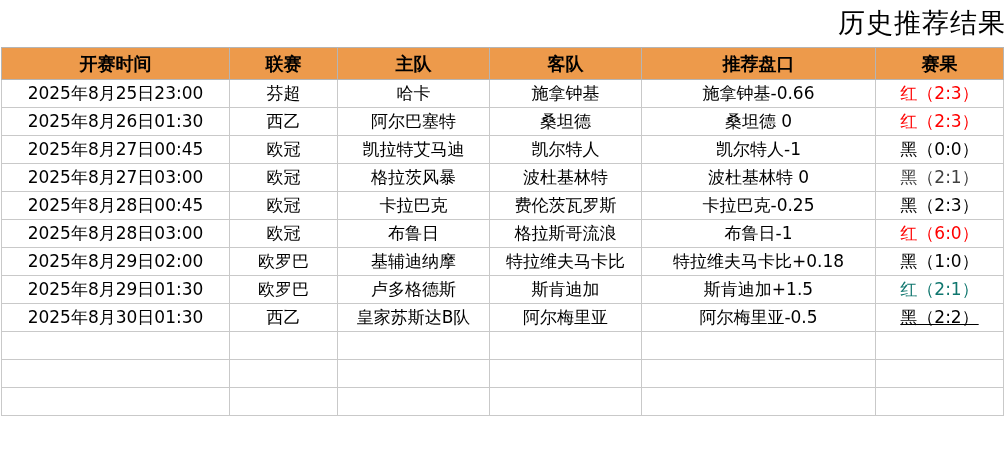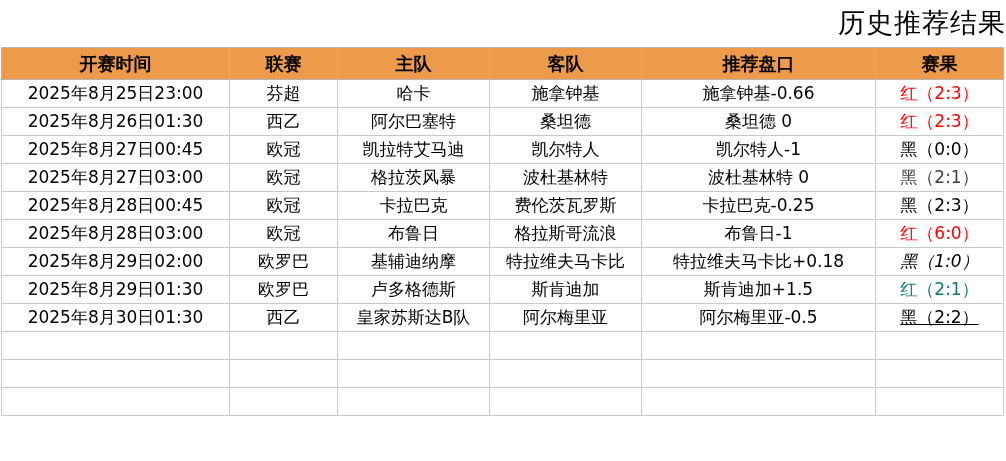--- a/index.html
+++ b/index.html
@@ -140,21 +140,21 @@
           <td class="">格拉斯哥流浪</td>
           <td class="odds">布鲁日-1</td>
           <td class="result" style="color: rgb(255, 0, 0); margin-left: 20px;">红（6:0）</td>
         </tr>
         <tr>
           <td class="">2025年8月29日02:00</td>
           <td class="">欧罗巴</td>
           <td class="">基辅迪纳摩</td>
           <td class="">特拉维夫马卡比</td>
           <td class="odds">特拉维夫马卡比+0.18</td>
-          <td class="result" style="color: rgb(0, 0, 0); font-style: italic;">黑（1:0）</td>
+          <td class="result" style="color: rgb(0, 0, 0);">黑（1:0）</td>
         </tr>
         <tr>
           <td class="">2025年8月29日01:30</td>
           <td class="">欧罗巴</td>
           <td class="">卢多格德斯</td>
           <td class="">斯肯迪加</td>
           <td class="odds">斯肯迪加+1.5</td>
           <td class="result" style="color: #0f766e;">红（2:1）</td>
         </tr>
         <tr>

